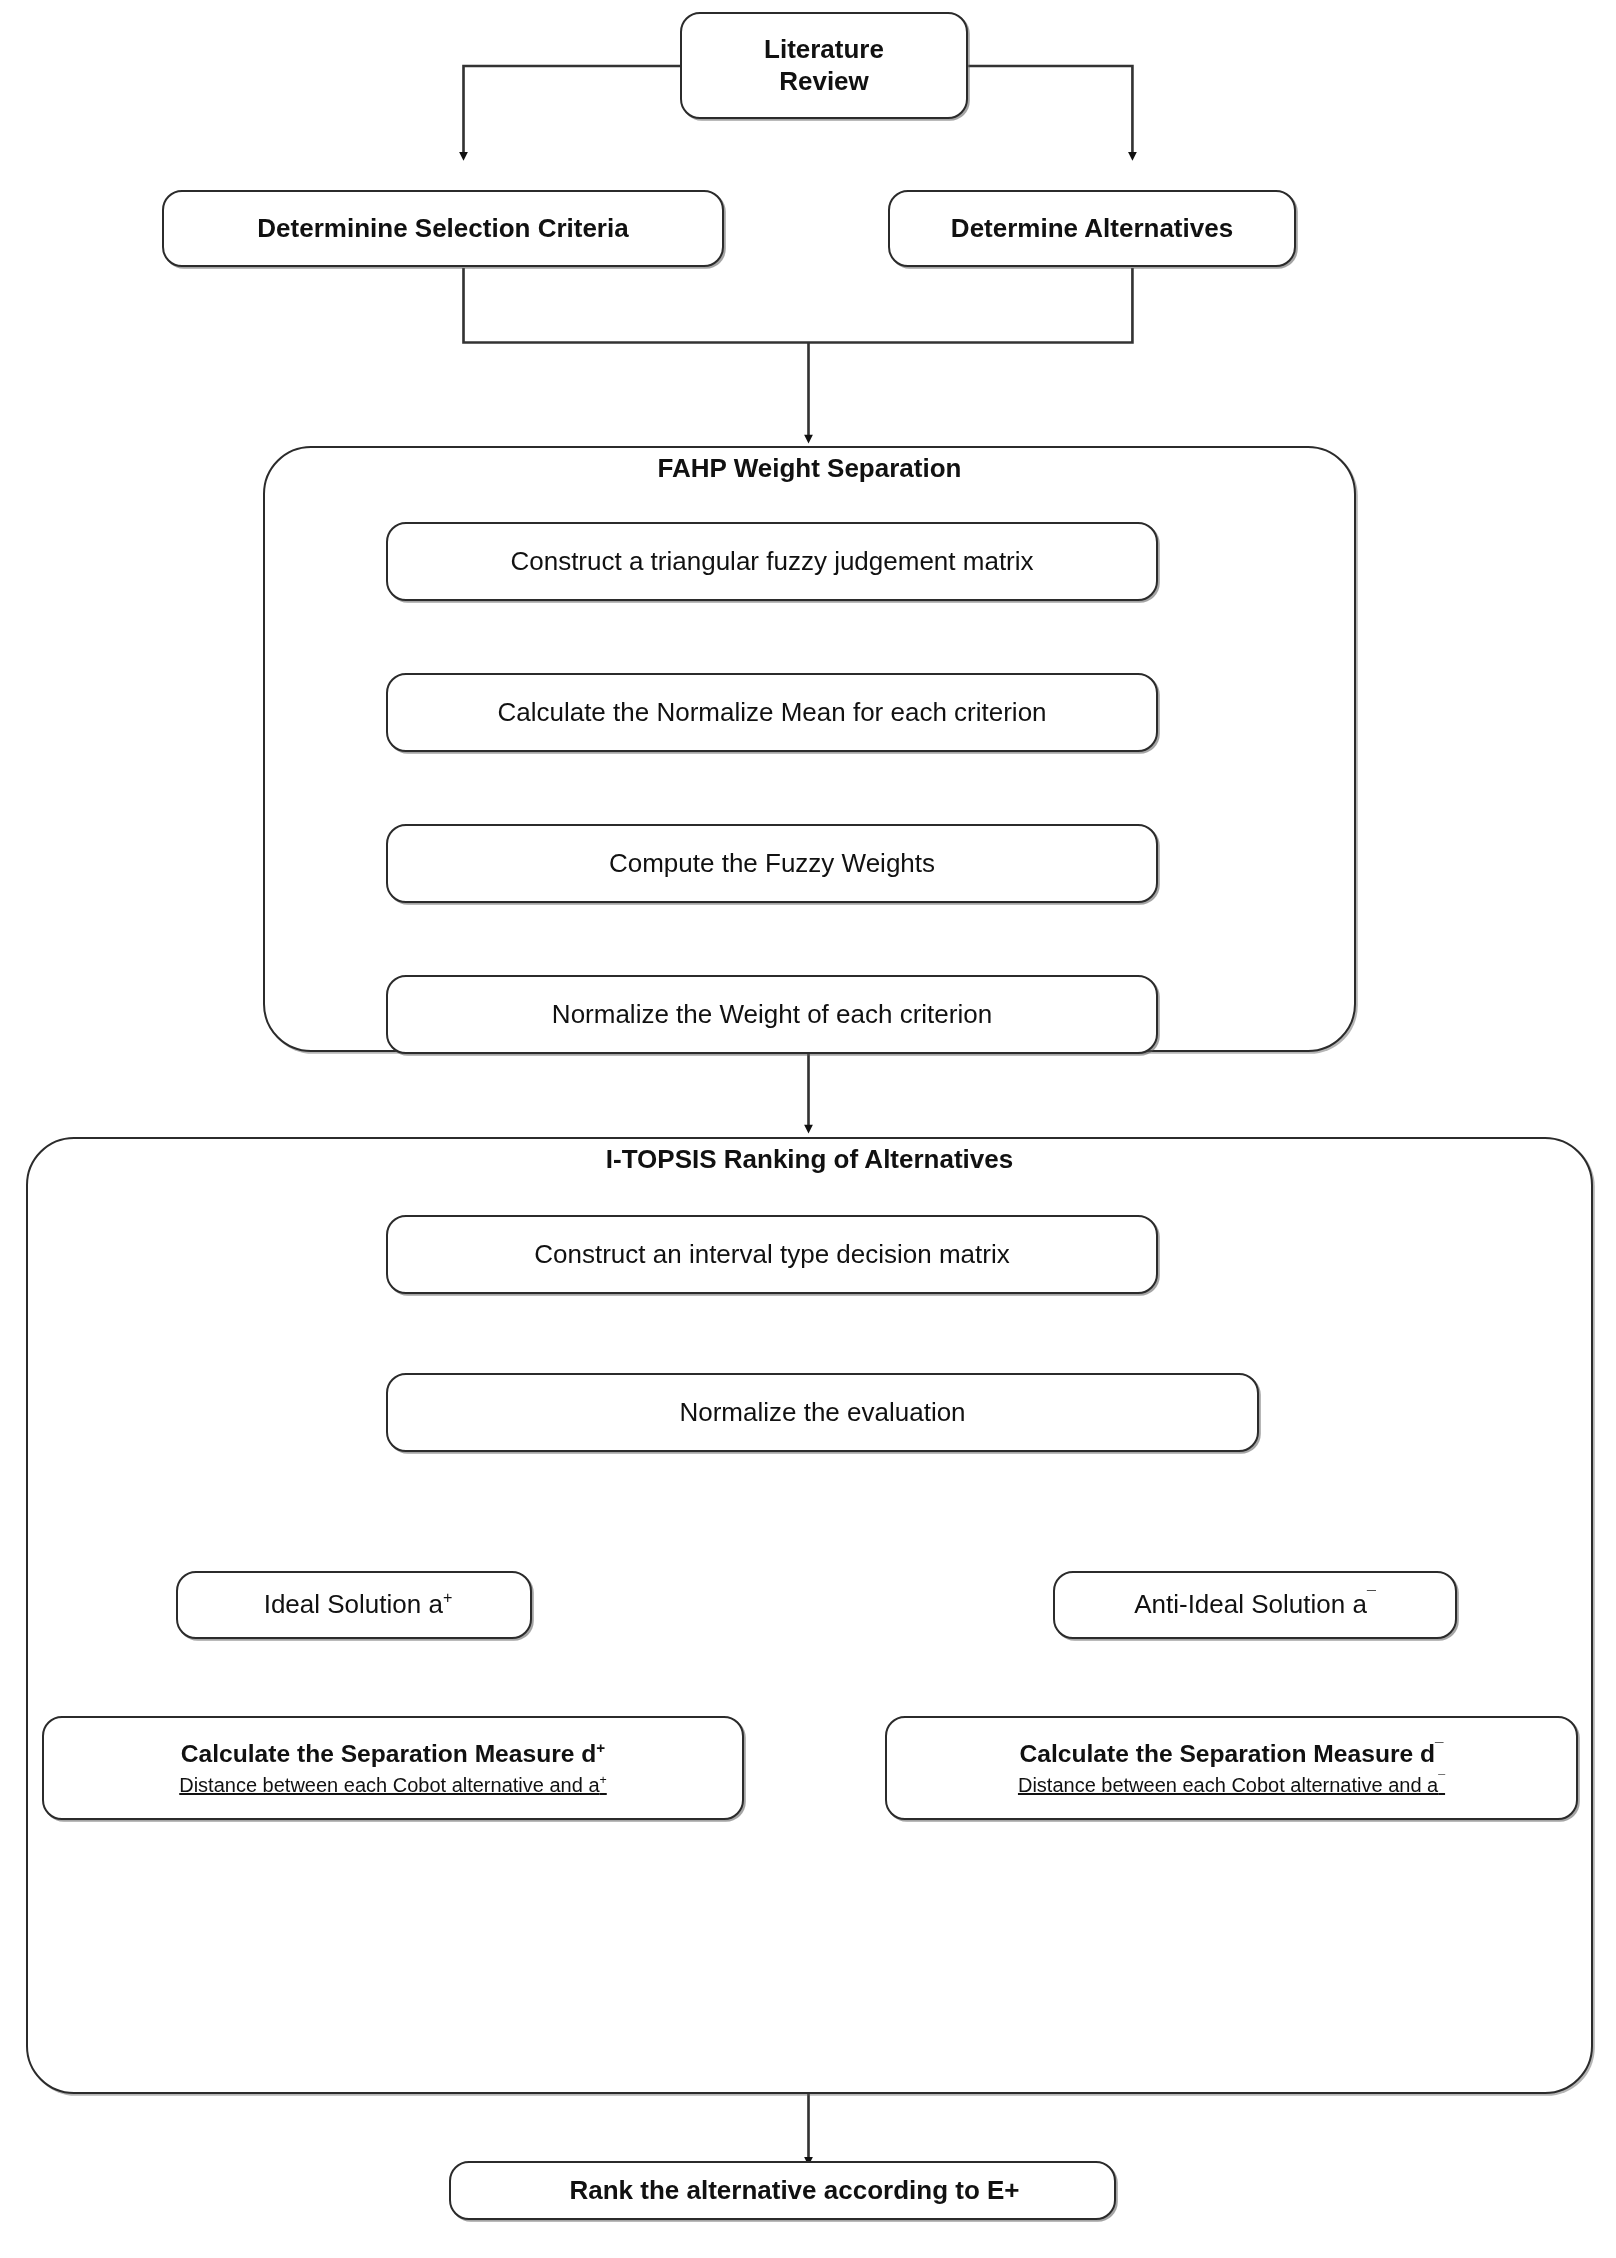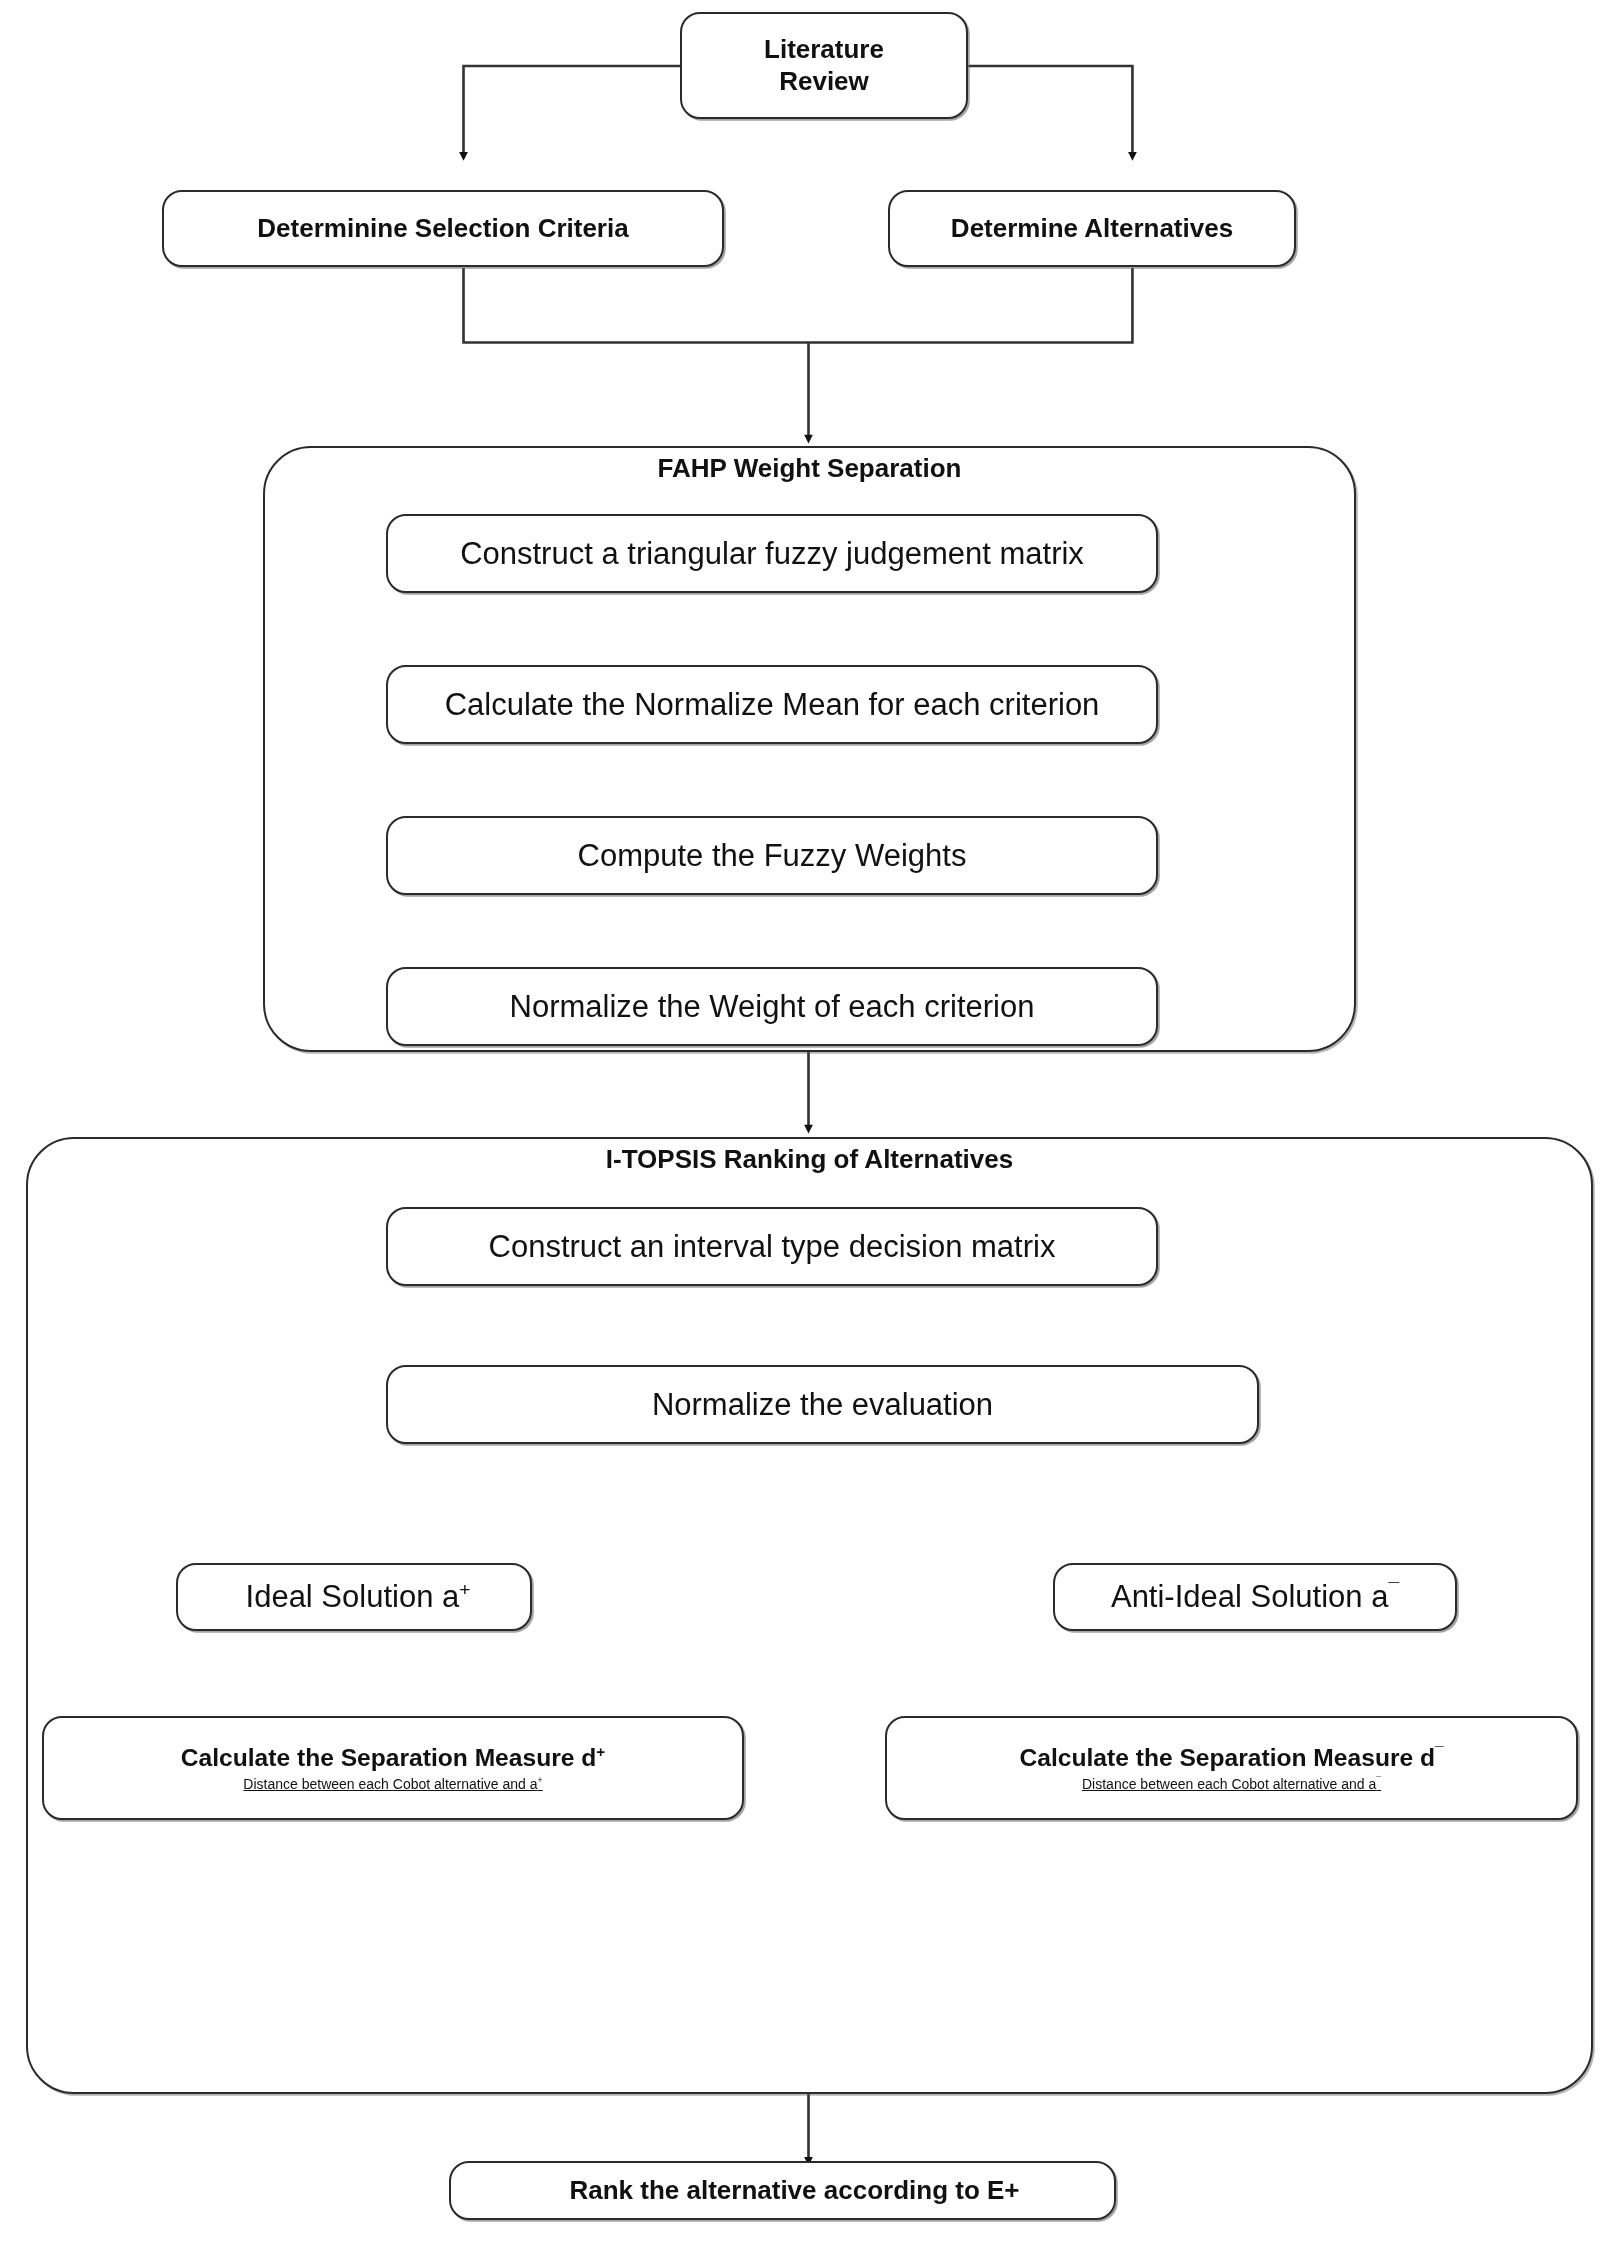--- a/index.html
+++ b/index.html
@@ -34,21 +34,21 @@
     justify-content:center;
     text-align:center;
     line-height:1.22;
     z-index:3;
     box-shadow:1.8px 1.8px 0 rgba(90,90,90,.55);
   }
   .node .txt{display:block;padding:0 8.8px;}
 
   .bold .txt{font-weight:bold;}
   .f30{font-size:26px;}
-  .f29{font-size:31px;}
+  .f29{font-size:26px;margin-top:8px;}
 
   sup{font-size:.62em; vertical-align:super; line-height:0;}
 
   
   .group{
     position:absolute;
     box-sizing:border-box;
     background:#ffffff;
     border:2.6px solid #2b2b2b;
     border-radius:48px;
@@ -58,21 +58,21 @@
   .group-title{
     position:absolute;
     width:100%;
     text-align:center;
     font-weight:bold;
     font-size:26px;
     z-index:2;
   }
 
   .sub{
-    font-size:14px;
+    font-size:20px;
     text-decoration:underline;
     margin-top:3.5px;
     display:block;
     padding:0 5.3px;
     white-space:nowrap;
   }
   .maintitle{
     font-weight:bold;
     font-size:24.6px;
     display:block;

